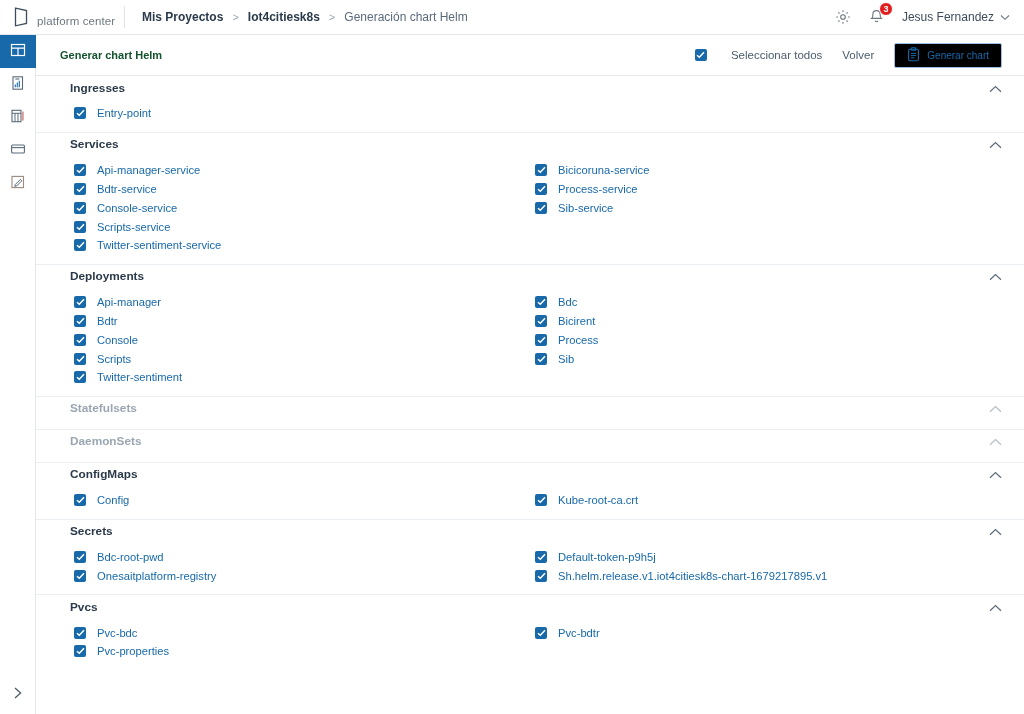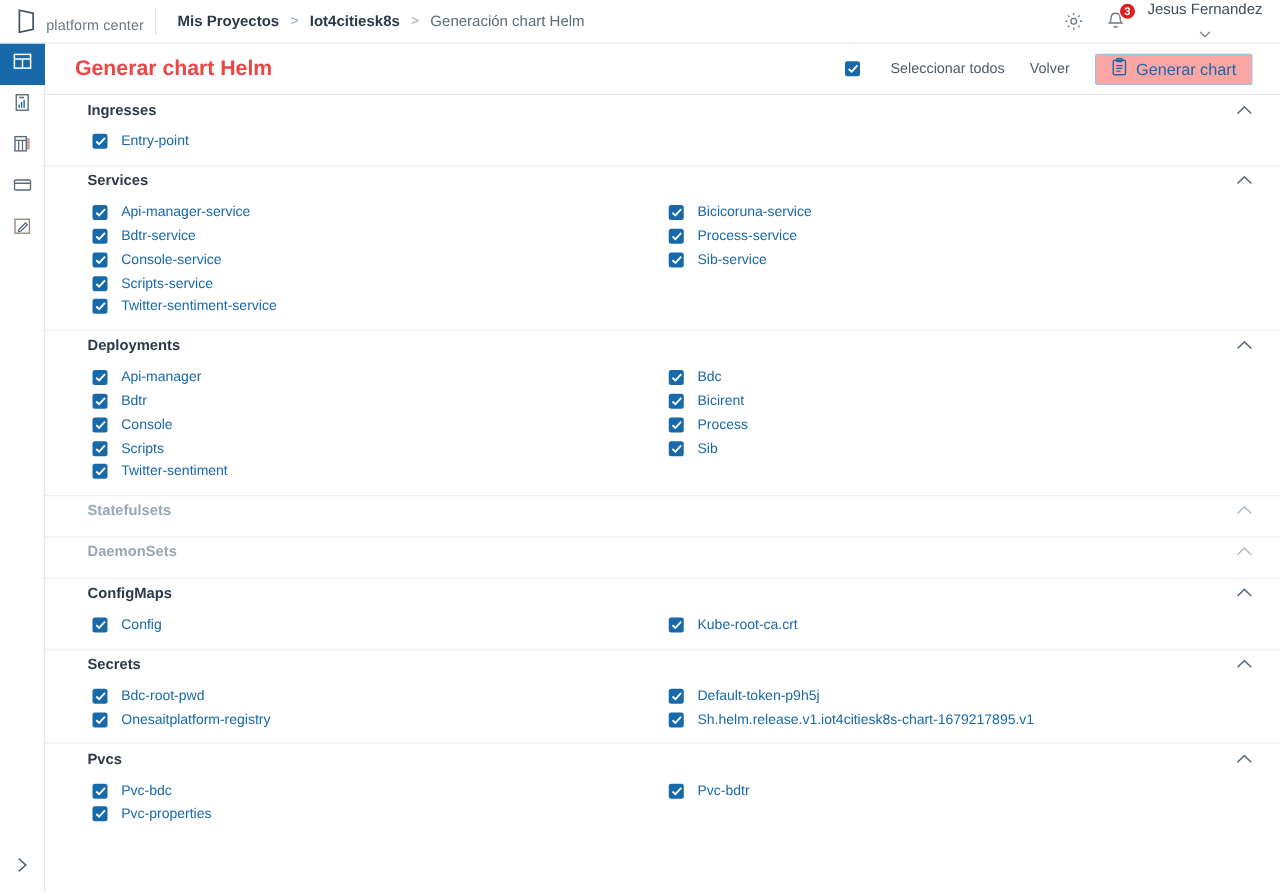--- a/index.html
+++ b/index.html
@@ -53,21 +53,20 @@
     min-width: 14px; height: 14px; border-radius: 7px;
     background: #e01e1e; color: #fff;
     font-size: 9px; font-weight: bold;
     display: flex; align-items: center; justify-content: center;
     padding: 0 3px; border: 1.5px solid #fff;
   }
   .user {
     display: flex; align-items: center; gap: 6px;
     font-size: 12px; color: #3d4d5c; cursor: pointer;
     white-space: nowrap;
-    flex-direction: column;
   }
 
   
   .rail {
     position: absolute; top: 35px; left: 0;
     width: 36px; height: 679px;
     background: #ffffff;
     border-right: 1px solid #e3e6ea;
   }
   .rail-item {
@@ -88,39 +87,39 @@
     position: absolute; top: 35px; left: 36px;
     width: 988px; height: 679px;
     background: #ffffff;
     overflow: hidden;
   }
   .page-head {
     height: 40px; display: flex; align-items: center;
     padding: 0 22px 0 24px;
   }
   .page-title {
-    font-size: 17px; font-weight: bold; color: #ef4444;
+    font-size: 11px; font-weight: bold; color: #14532d;
   }
   .head-actions {
     margin-left: auto; display: flex; align-items: center; gap: 17px;
   }
   .sel-all {
     display: flex; align-items: center; gap: 24px;
     font-size: 11.5px; color: #4a5c6b; cursor: pointer;
   }
   .link-btn {
     font-size: 11.5px; color: #4a5c6b; cursor: pointer;
     padding: 0 3px;
   }
   .btn-outline {
     display: flex; align-items: center; gap: 7px;
     height: 25px; padding: 0 12px;
     border: 1px solid #9cc0de; border-radius: 2px;
-    background: #fca5a5; color: #1769aa;
-    font-size: 13px; cursor: pointer; white-space: nowrap;
+    background: #000000; color: #1769aa;
+    font-size: 10px; cursor: pointer; white-space: nowrap;
   }
 
   
   .cb {
     width: 12px; height: 12px; flex: 0 0 12px;
     border-radius: 2px; background: #1769aa;
     display: flex; align-items: center; justify-content: center;
     cursor: pointer;
   }
   .cb svg { display: block; }

